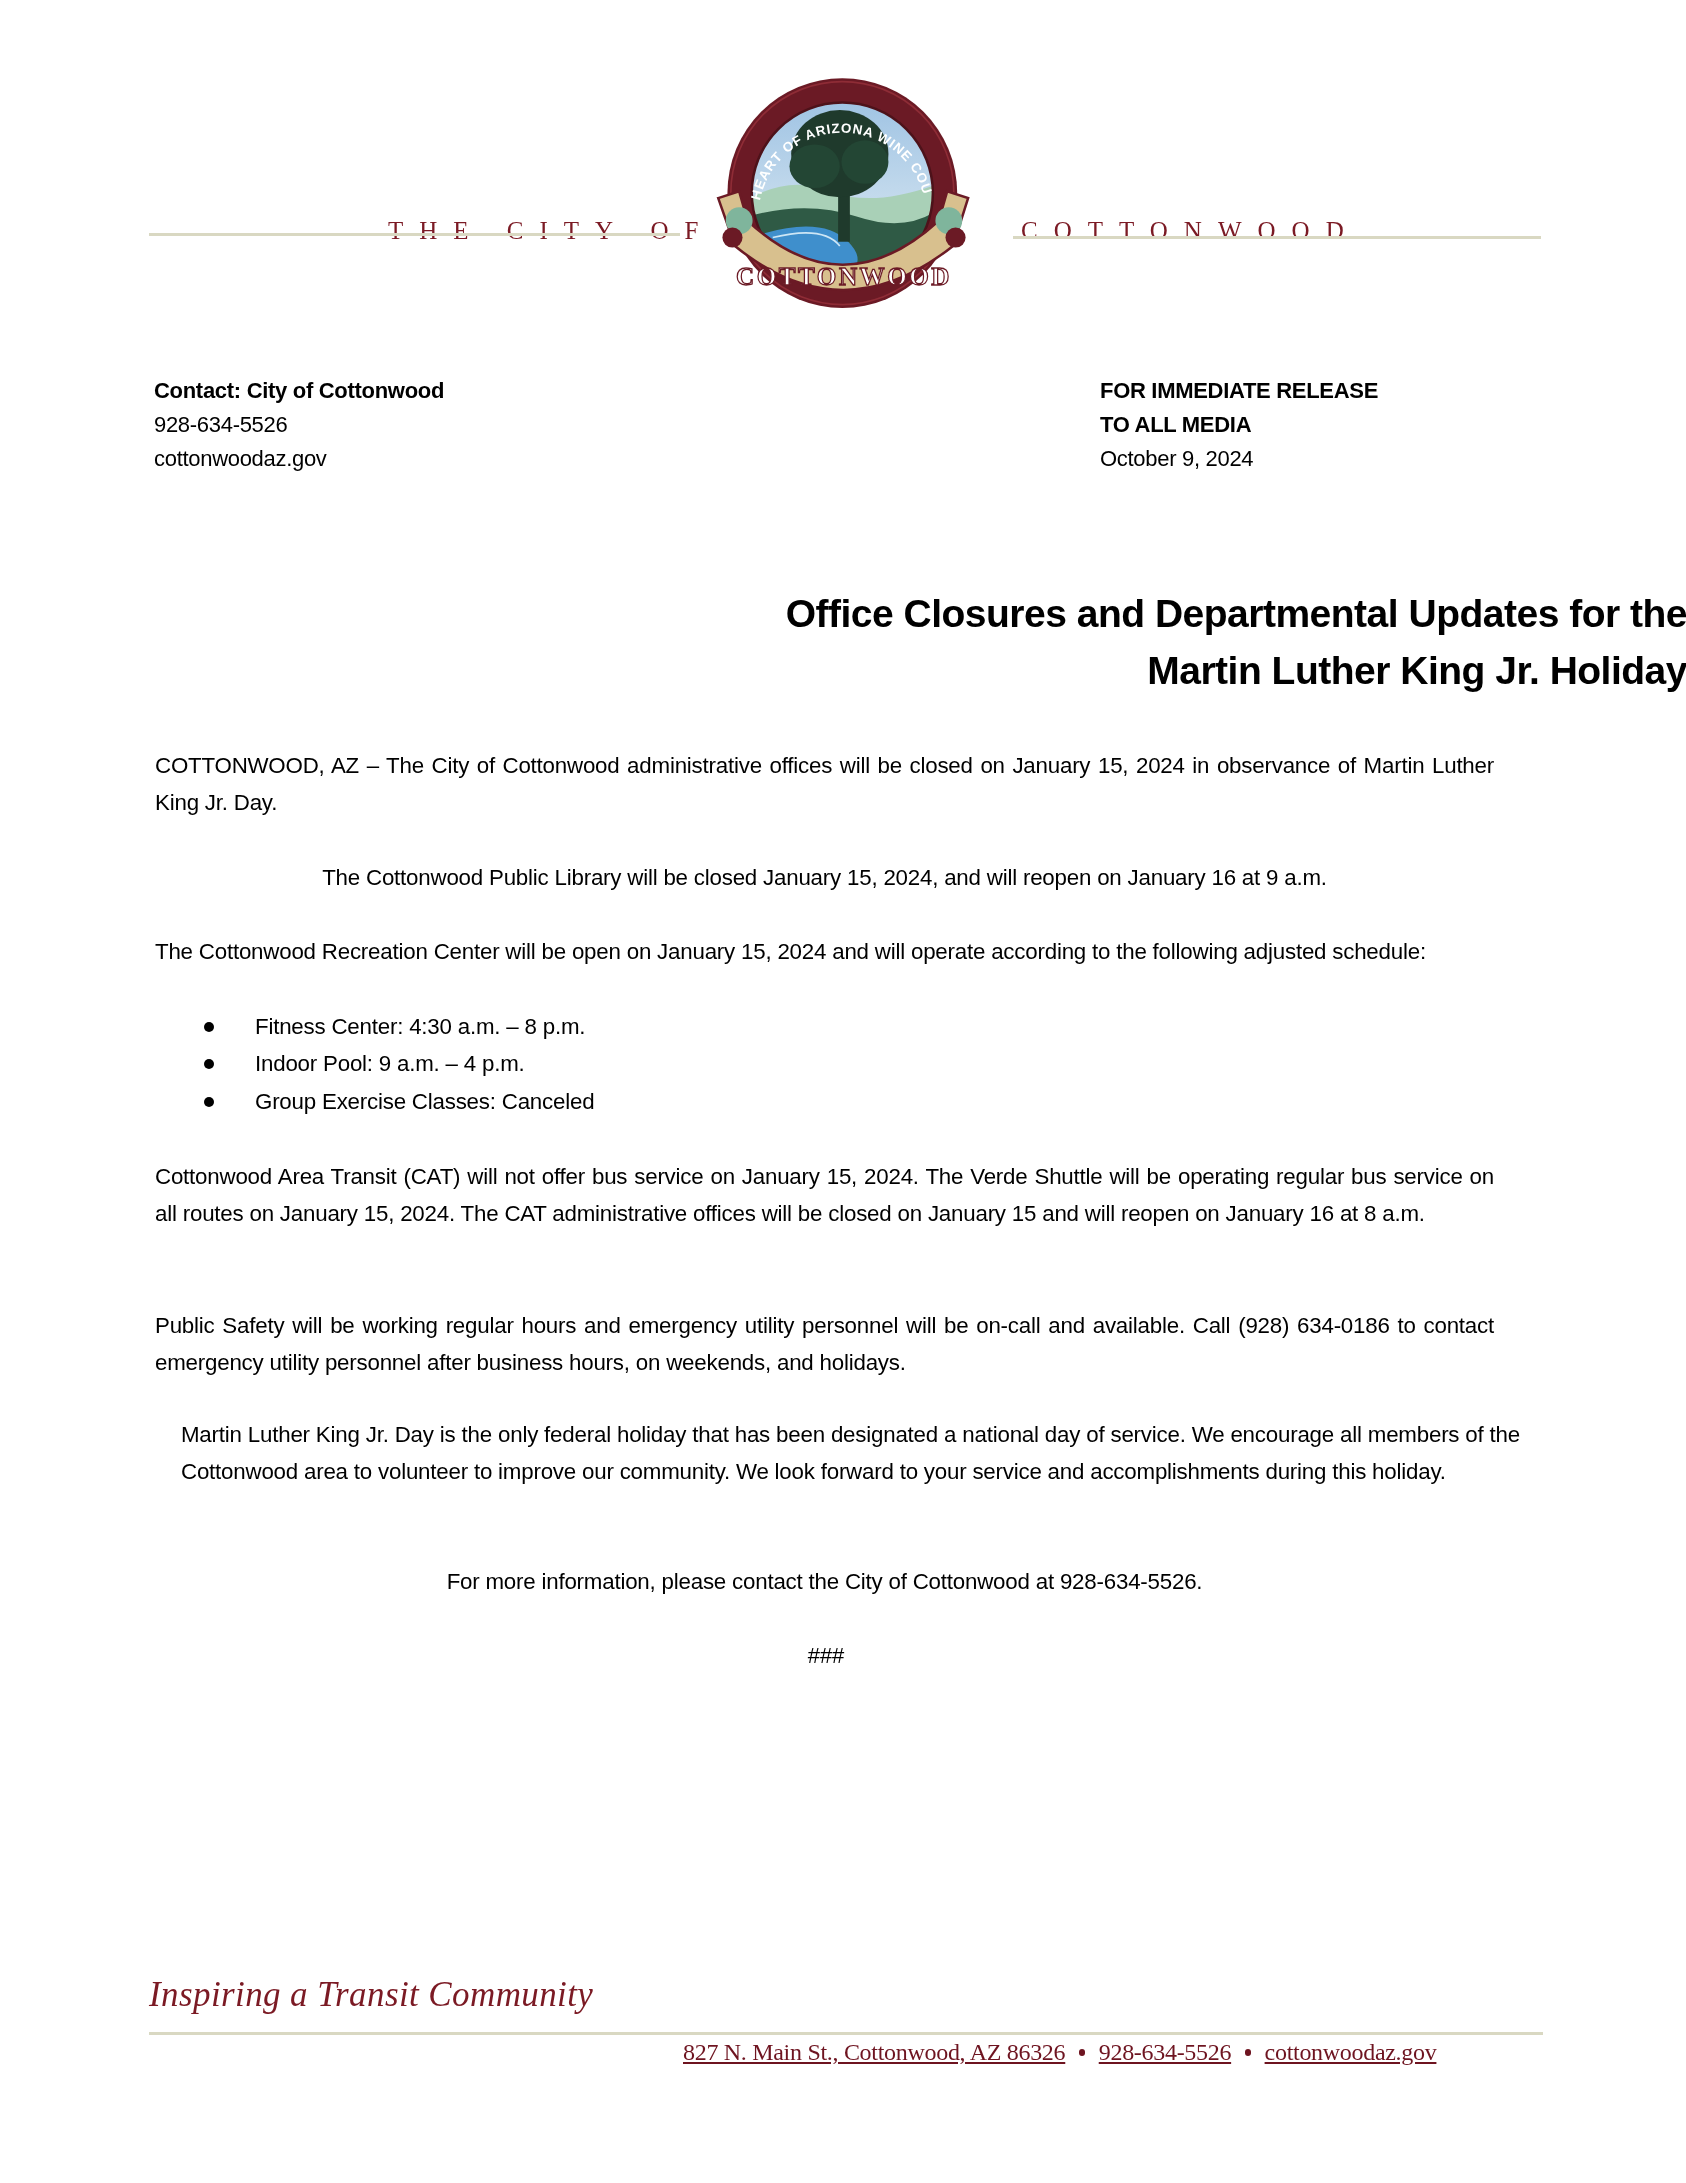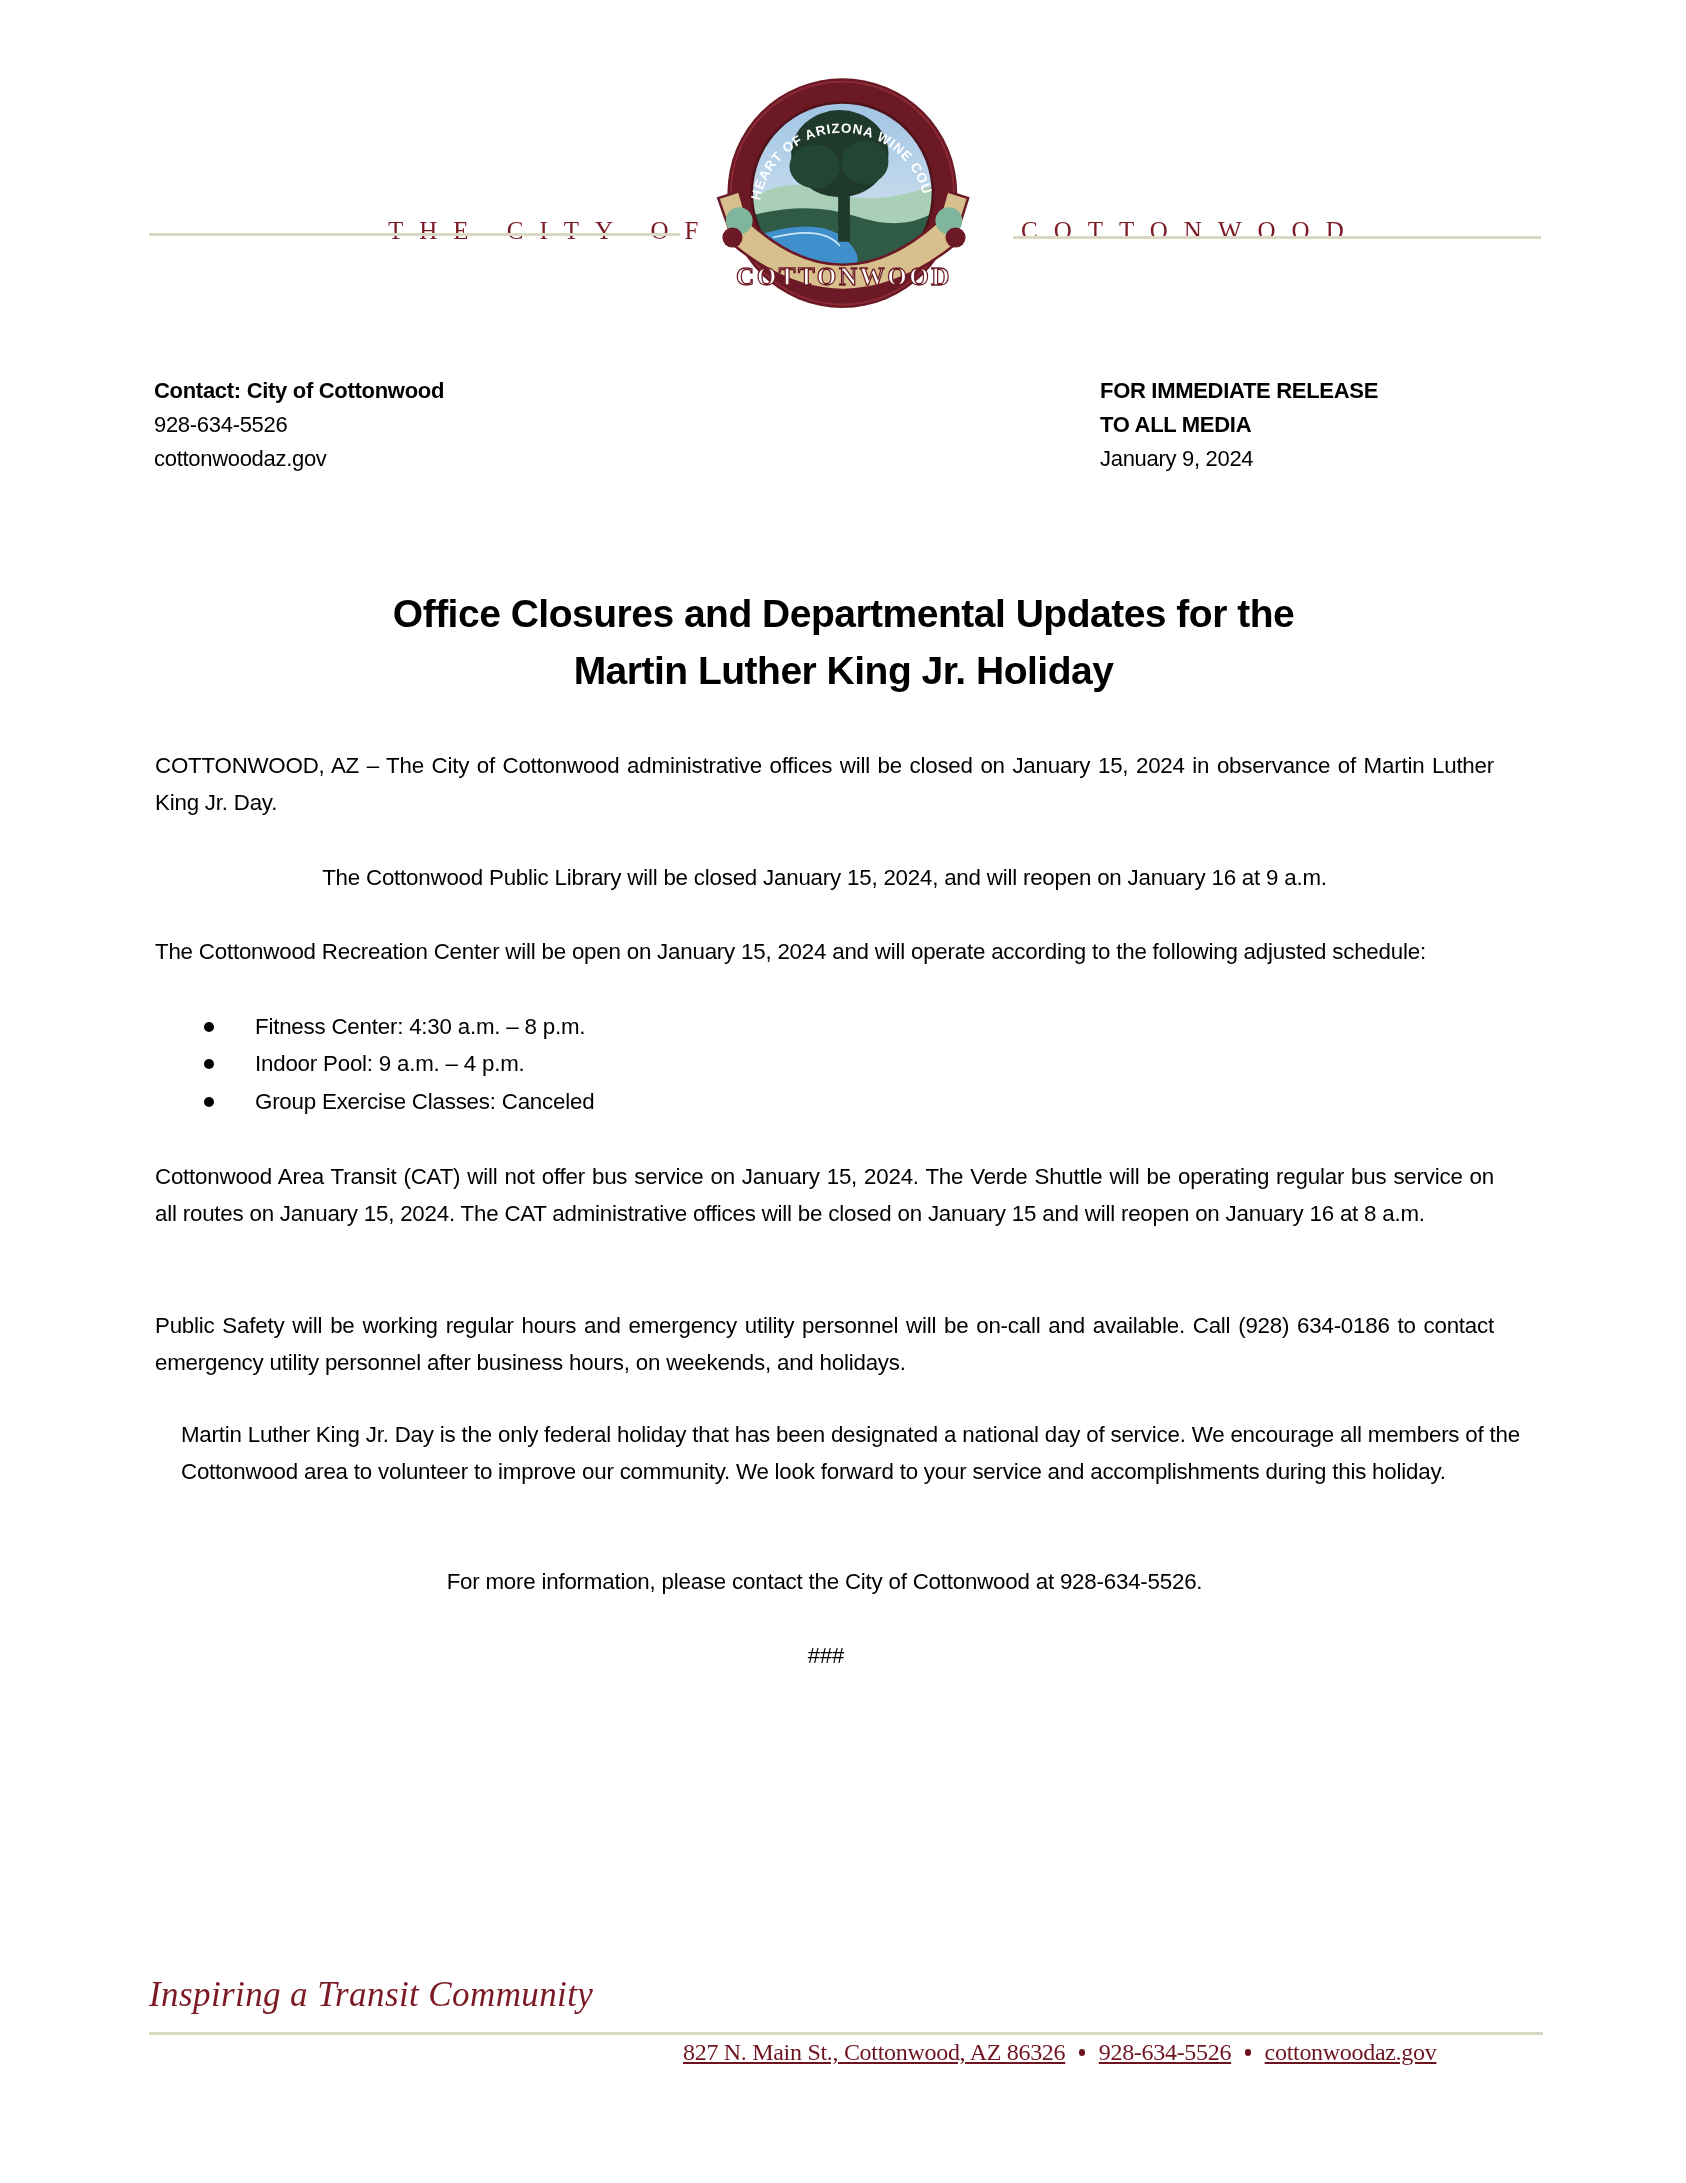--- a/index.html
+++ b/index.html
@@ -6,21 +6,21 @@
   body { width:1687px; height:2183px; position:relative; overflow:hidden; font-family:"Liberation Sans", sans-serif; color:#000; }
   .abs { position:absolute; }
   
   .spaced { position:absolute; font-family:"Liberation Serif", serif; font-size:25px; color:#7b1a24; letter-spacing:16px; white-space:nowrap; line-height:25px;margin-top:22px; }
   .rule { position:absolute; height:2.5px; background:#d9d8c2; }
   
   .contact { position:absolute; font-size:22px; line-height:34px; white-space:nowrap; letter-spacing:-0.3px; }
   .contact .b { font-weight:bold; }
   .contact.right { text-align:left; }
   
-  .title { position:absolute; left:0; width:1687px; text-align:center; font-weight:bold; font-size:39px; line-height:57px; letter-spacing:-0.5px; }
+  .title { position:absolute; left:0; width:1687px; text-align:right; font-weight:bold; font-size:39px; line-height:57px; letter-spacing:-0.5px; }
   
   .para { position:absolute; left:155px; width:1339px; font-size:22.3px; line-height:37px; text-align:justify; letter-spacing:-0.2px; }
   .para.nojust { text-align:center; }
   .bullet-row { position:absolute; left:155px; font-size:22.3px; line-height:37px; white-space:nowrap; letter-spacing:-0.2px; }
   .bullet-dot { position:absolute; left:49px; top:14.3px; width:10px; height:10px; border-radius:50%; background:#000; }
   .bullet-text { position:absolute; left:100px; top:0; }
   .hashes { position:absolute; left:0; width:1652px; text-align:center; font-size:22px; line-height:34px; }
   
   .tagline { position:absolute; font-family:"Liberation Serif", serif; font-style:italic; font-size:35px; color:#7b1a24; white-space:nowrap; letter-spacing:0.4px; }
   .address { position:absolute; font-family:"Liberation Serif", serif; font-size:24px; color:#6e1420; white-space:nowrap; letter-spacing:-0.3px;text-decoration:underline; }
@@ -83,21 +83,21 @@
 
 <div class="contact" style="left:154px; top:374px;">
   <div class="b">Contact: City of Cottonwood</div>
   <div>928-634-5526</div>
   <div>cottonwoodaz.gov</div>
 </div>
 
 <div class="contact right" style="left:1100px; width:420px; top:374px;">
   <div class="b">FOR IMMEDIATE RELEASE</div>
   <div class="b">TO ALL MEDIA</div>
-  <div>January 9, 2024</div>
+  <div>October 9, 2024</div>
 </div>
 
 <div class="title" style="top:585px;">
   <div>Office Closures and Departmental Updates for the</div>
   <div>Martin Luther King Jr. Holiday</div>
 </div>
 
 <div class="para" style="top:747px;">COTTONWOOD, AZ – The City of Cottonwood administrative offices will be closed on January 15, 2024 in observance of Martin Luther King Jr. Day.</div>
 <div class="para nojust" style="top:859px;">The Cottonwood Public Library will be closed January 15, 2024, and will reopen on January 16 at 9 a.m.</div>
 <div class="para" style="top:933px;">The Cottonwood Recreation Center will be open on January 15, 2024 and will operate according to the following adjusted schedule:</div>

